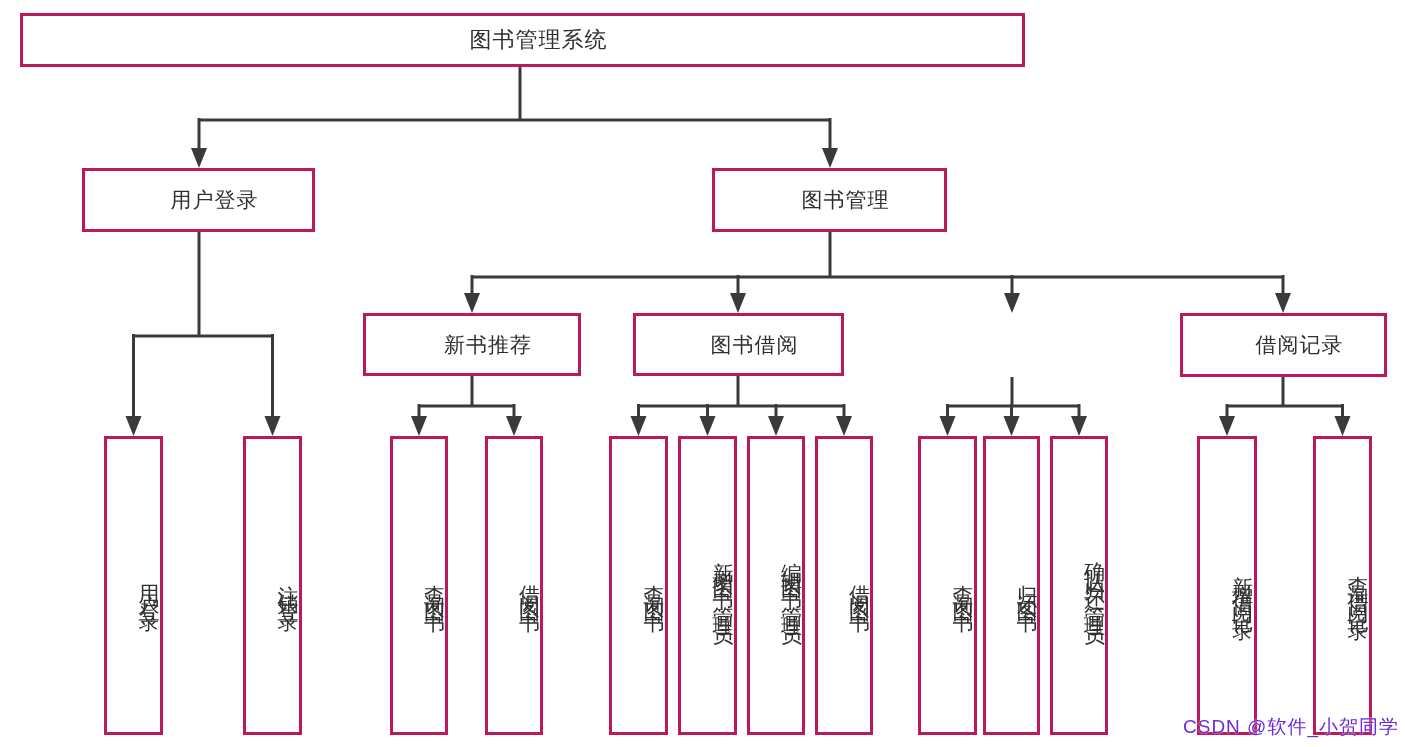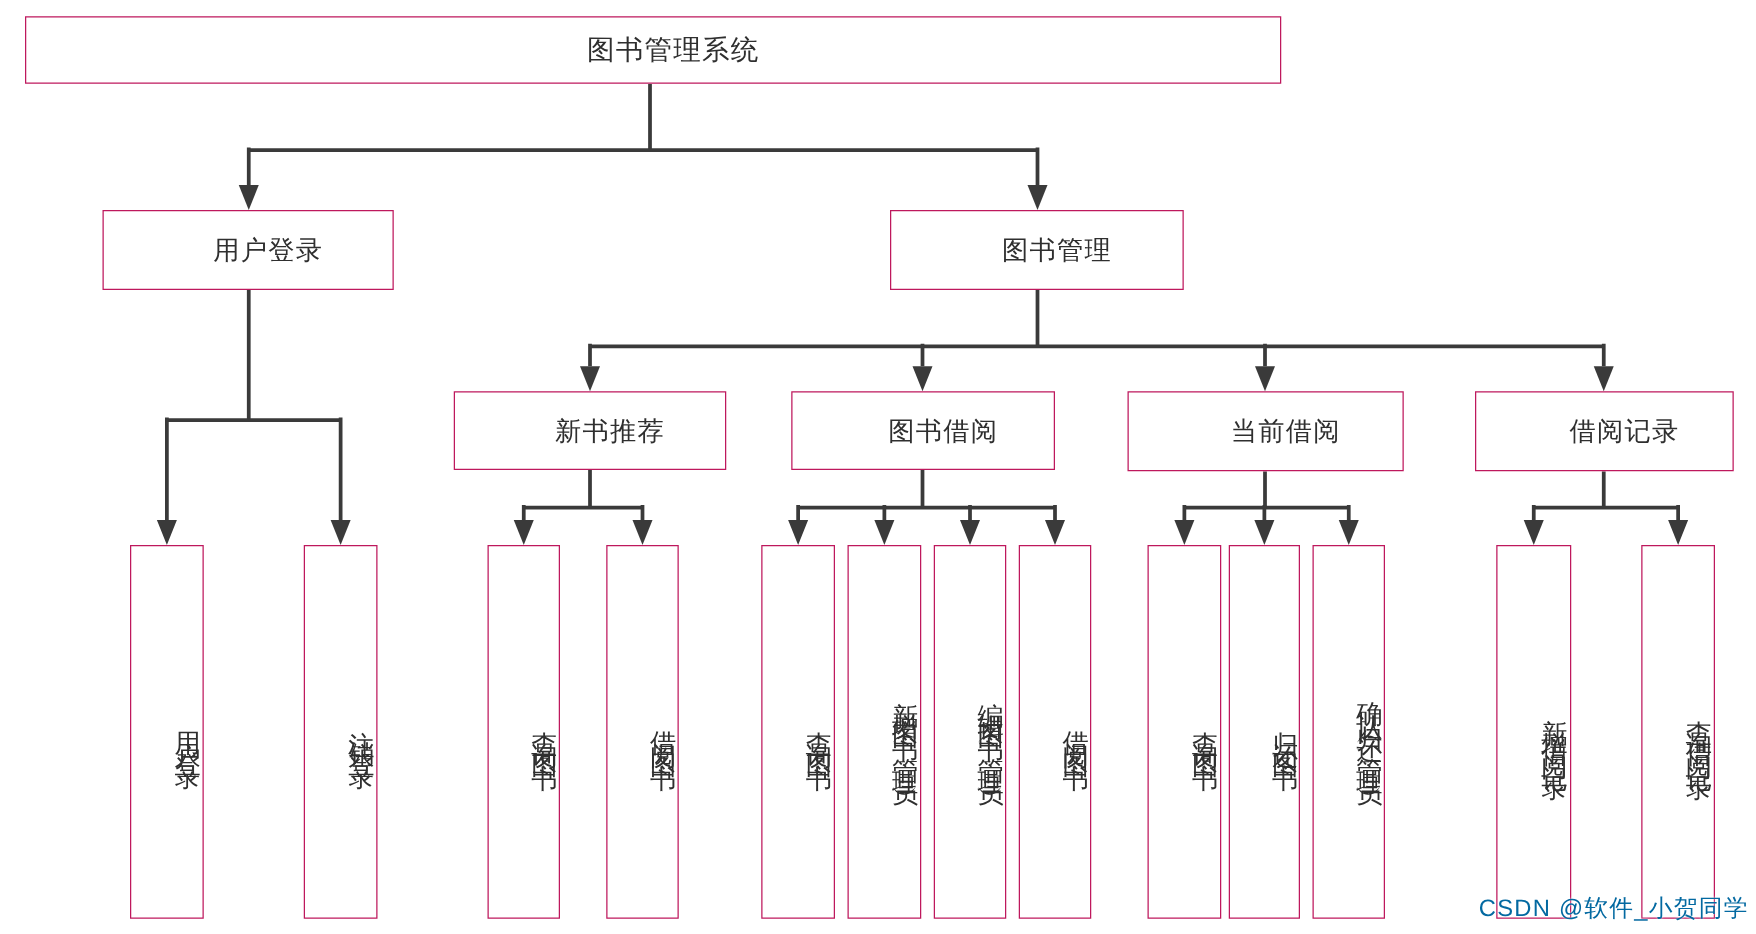--- a/index.html
+++ b/index.html
@@ -17,21 +17,21 @@
   }
   .connectors {
     position: absolute;
     left: 0;
     top: 0;
     z-index: 0;
   }
   .node {
     position: absolute;
     box-sizing: border-box;
-    border: 1px solid #be185d;
+    border: 3px solid #be185d;
     background: #ffffff;
     display: flex;
     align-items: center;
     justify-content: center;
     z-index: 1;
     color: #2f2f2f;
     padding-left: 32px;
   }
   .node.root  { font-size: 22px; letter-spacing: 1px; }
   .node.hbox  { font-size: 21px; letter-spacing: 1px; }
@@ -42,21 +42,21 @@
     letter-spacing: 9px;
     line-height: 1;
     white-space: nowrap;
   }
   .watermark {
     position: absolute;
     left: 1183px;
     top: 714px;
     z-index: 2;
     font-size: 19px;
-    color: #0369a1;
+    color: #6d28d9;
     letter-spacing: 1px;
     text-shadow: 0 0 2px #ffffff;
     white-space: nowrap;
   }
 </style>
 </head>
 <body>
 
 <div class="stage">
 
@@ -136,23 +136,20 @@
   <div class="node hbox" style="left:712px; top:168px; width:235px; height:64px;text-align:center;">
     <span>图书管理</span>
   </div>
 
   <div class="node hbox" style="left:633px; top:313px; width:211px; height:63px;">
     <span>图书借阅</span>
   </div>
   <div class="node hbox" style="left:363px; top:313px; width:218px; height:63px;">
     <span>新书推荐</span>
   </div>
-  <div class="node hbox" style="left:902px; top:313px; width:221px; height:64px;">
-    <span>当前借阅</span>
-  </div>
   <div class="node hbox" style="left:1180px; top:313px; width:207px; height:64px;">
     <span>借阅记录</span>
   </div>
 
   <div class="node leaf" style="left:104px; top:436px; width:59px; height:299px;">
     <span class="vtext">用户登录</span>
   </div>
   <div class="node leaf" style="left:243px; top:436px; width:59px; height:299px;">
     <span class="vtext">注销登录</span>
   </div>

